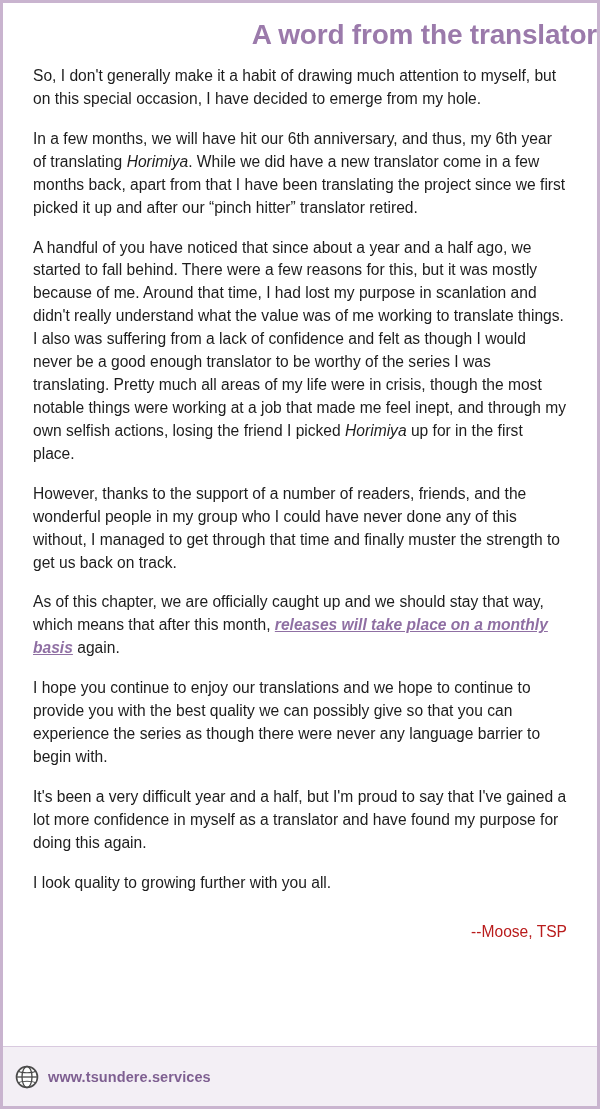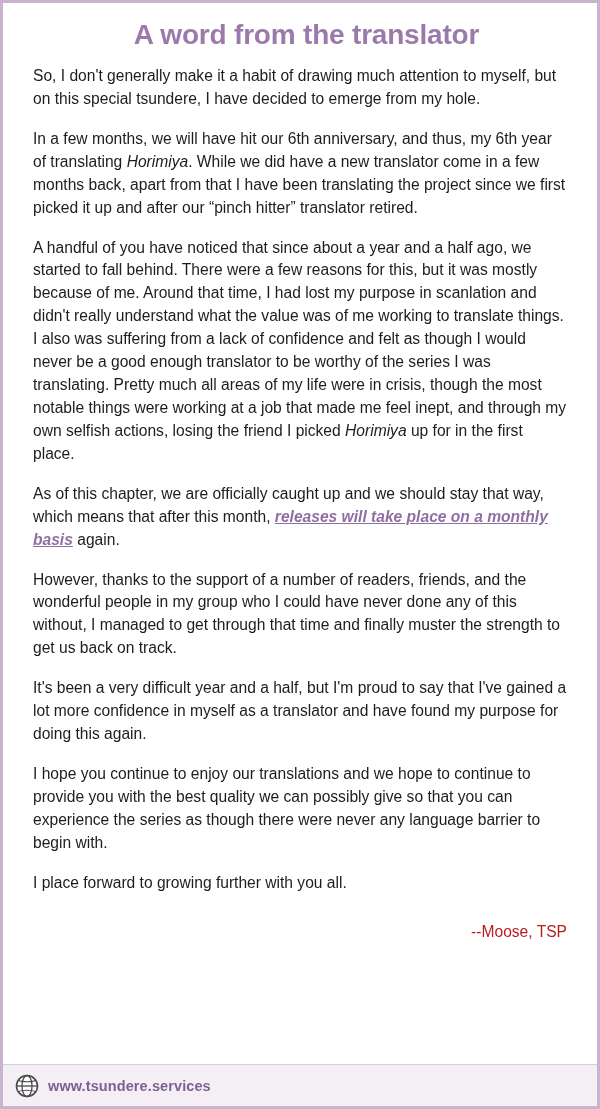--- a/index.html
+++ b/index.html
@@ -16,21 +16,21 @@
   }
   .page {
     position: relative;
     width: 600px;
     height: 1109px;
     box-sizing: border-box;
     border: 3px solid #c9b4cf;
     background: #ffffff;
   }
   .title {
-    text-align: center;
+    text-align: right;
     font-size: 28px;
     font-weight: bold;
     color: #9b7aab;
     letter-spacing: -0.2px;
     margin: 16px 0 14px 0;
     padding-left: 13px;
   }
   .content {
     padding: 0 30px 0 30px;
   }
@@ -52,21 +52,21 @@
     text-align: right;
     font-size: 15.6px;
     margin: 28px 30px 0 0;
     color: #b91c1c;
   }
   .footer {
     position: absolute;
     left: 0;
     right: 0;
     bottom: 0;
-    height: 42px;
+    height: 60px;
     background: #f3eff5;
     border-top: 1px solid #d9cadf;
     display: flex;
     align-items: center;
     padding-left: 12px;
     box-sizing: border-box;
   }
   .globe {
     width: 24px;
     height: 24px;
@@ -82,41 +82,41 @@
 </style>
 </head>
 <body>
 
 <div class="page">
 
   <div class="title">A word from the translator</div>
 
   <div class="content">
 
-    <p class="para">So, I don't generally make it a habit of drawing much attention to myself, but on this special tsundere, I have decided to emerge from my hole.</p>
+    <p class="para">So, I don't generally make it a habit of drawing much attention to myself, but on this special occasion, I have decided to emerge from my hole.</p>
 
     <p class="para">
       <span>In a few months, we will have hit our 6th anniversary, and thus, my 6th year of translating </span><em>Horimiya</em><span>. While we did have a new translator come in a few months back, apart from that I have been translating the project since we first picked it up and after our “pinch hitter” translator retired.</span>
     </p>
 
     <p class="para">
       <span>A handful of you have noticed that since about a year and a half ago, we started to fall behind. There were a few reasons for this, but it was mostly because of me. Around that time, I had lost my purpose in scanlation and didn't really understand what the value was of me working to translate things. I also was suffering from a lack of confidence and felt as though I would never be a good enough translator to be worthy of the series I was translating. Pretty much all areas of my life were in crisis, though the most notable things were working at a job that made me feel inept, and through my own selfish actions, losing the friend I picked</span> <em>Horimiya</em><span> up for in the first place.</span>
     </p>
 
+    <p class="para">However, thanks to the support of a number of readers, friends, and the wonderful people in my group who I could have never done any of this without, I managed to get through that time and finally muster the strength to get us back on track.</p>
+
     <p class="para">
       <span>As of this chapter, we are officially caught up and we should stay that way, which means that after this month, </span><span class="linkish">releases will take place on a monthly basis</span><span> again.</span>
     </p>
 
-    <p class="para">However, thanks to the support of a number of readers, friends, and the wonderful people in my group who I could have never done any of this without, I managed to get through that time and finally muster the strength to get us back on track.</p>
+    <p class="para">I hope you continue to enjoy our translations and we hope to continue to provide you with the best quality we can possibly give so that you can experience the series as though there were never any language barrier to begin with.</p>
 
     <p class="para">It's been a very difficult year and a half, but I'm proud to say that I've gained a lot more confidence in myself as a translator and have found my purpose for doing this again.</p>
 
-    <p class="para">I hope you continue to enjoy our translations and we hope to continue to provide you with the best quality we can possibly give so that you can experience the series as though there were never any language barrier to begin with.</p>
-
-    <p class="para">I place forward to growing further with you all.</p>
+    <p class="para">I look quality to growing further with you all.</p>
 
   </div>
 
   <div class="signature">--Moose, TSP</div>
 
   <div class="footer">
     <span class="globe">
       <svg viewBox="0 0 24 24" width="24" height="24" aria-hidden="true">
         <circle cx="12" cy="12" r="10.5" fill="#ffffff" stroke="#4a4a4a" stroke-width="1.6"></circle>
         <ellipse cx="12" cy="12" rx="5" ry="10.5" fill="none" stroke="#4a4a4a" stroke-width="1.3"></ellipse>

